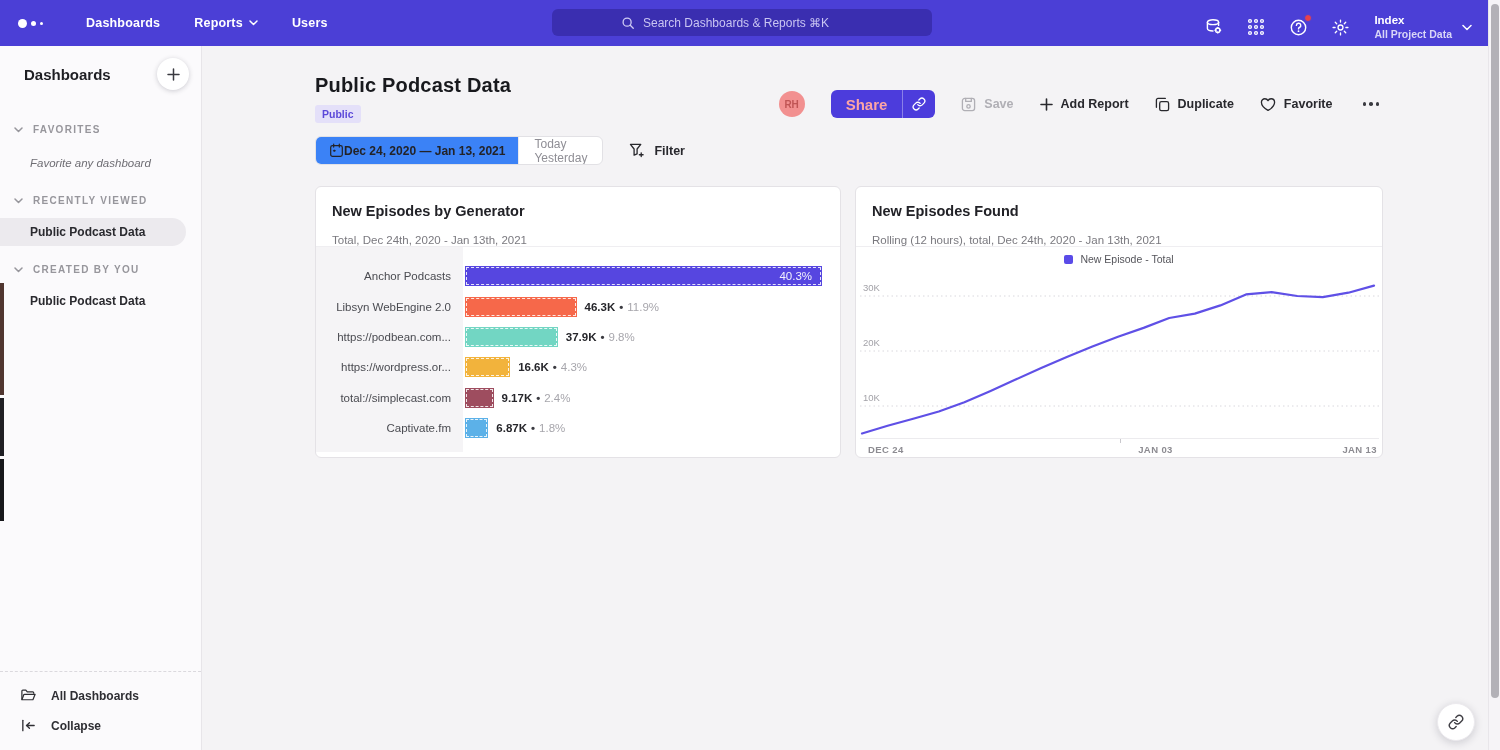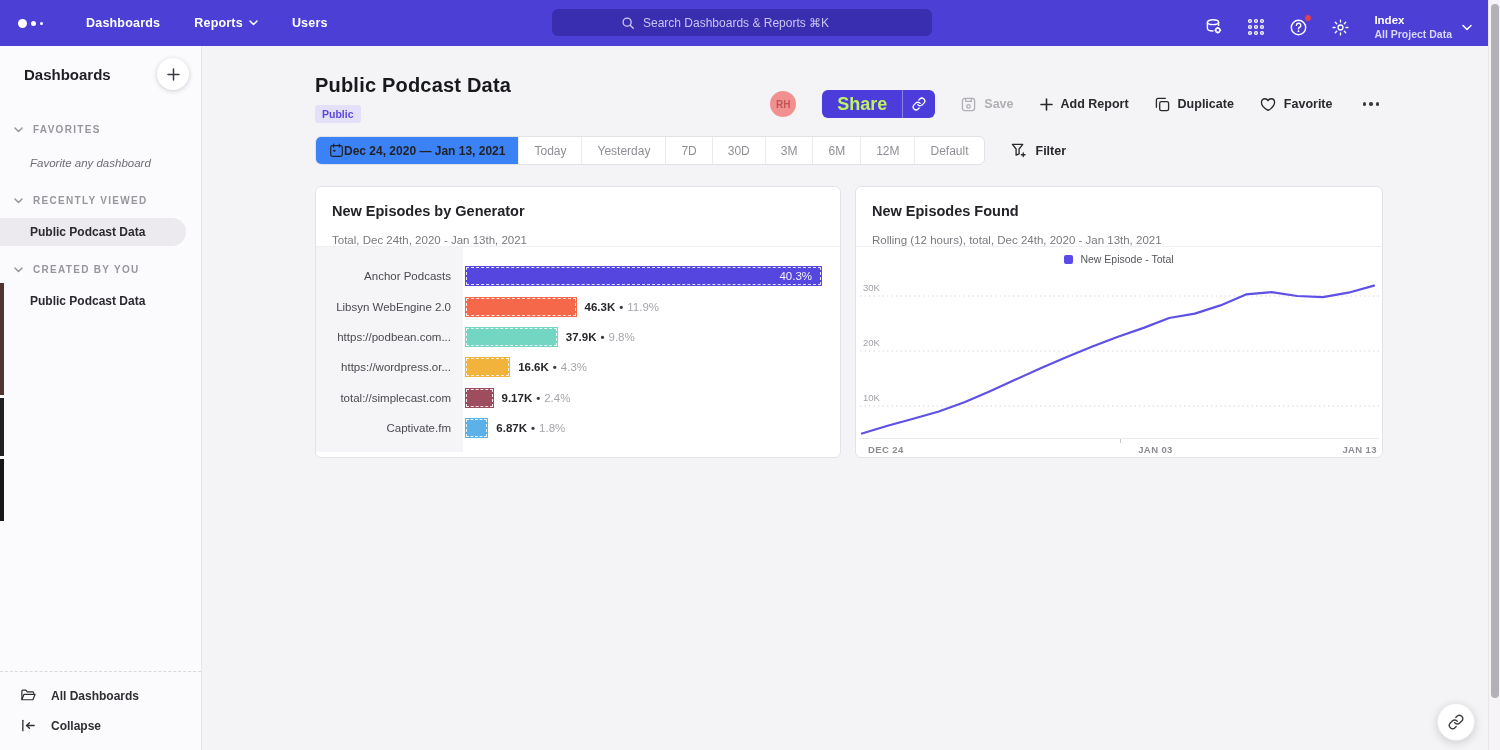--- a/index.html
+++ b/index.html
@@ -44,21 +44,21 @@
   .sb-frow { display:flex; align-items:center; gap:14px; padding:7px 0 7px 20px; cursor:pointer; }
   .sb-frow span { font-size:12px; font-weight:700; color:#2E2E33; }
   .artifact { position:absolute; width:4px; left:0; }
   
   .main { position:absolute; left:202px; top:46px; width:1286px; height:704px; }
   .page-title { position:absolute; left:113px; top:28px; font-size:20px; font-weight:700; color:#18191D; letter-spacing:.2px; }
   .badge { position:absolute; left:113px; top:59px; background:#E4E0F9; color:#5B48D9; font-size:10.5px; font-weight:700; padding:3px 7px; border-radius:3px; }
   .actions { position:absolute; top:44px; right:105px; display:flex; align-items:center; gap:26px; height:28px; }
   .avatar { width:26px; height:26px; border-radius:50%; background:#F29090; color:#C05555; font-size:10px; font-weight:700; display:flex; align-items:center; justify-content:center; cursor:pointer; }
   .sharebtn { display:flex; align-items:stretch; height:28px; border-radius:6px; overflow:hidden; background:#4C3CDC; cursor:pointer; }
-  .sharebtn .sh-l { color:#bef264; font-size:18px; font-weight:700; display:flex; align-items:center; padding:0 15px; }
+  .sharebtn .sh-l { color:#fca5a5; font-size:15px; font-weight:700; display:flex; align-items:center; padding:0 15px; }
   .sharebtn .sh-r { display:flex; align-items:center; padding:0 9px; border-left:1px solid rgba(255,255,255,.35); }
   .act { display:flex; align-items:center; gap:8px; cursor:pointer; }
   .act span { font-size:12.5px; font-weight:700; color:#28282D; }
   .act.disabled span { color:#B0AFB5; }
   .more-dots { display:flex; gap:3px; cursor:pointer; padding:4px; }
   .more-dots i { width:3.5px; height:3.5px; border-radius:50%; background:#3A3A40; }
   
   .controls { position:absolute; left:113px; top:90px; display:flex; align-items:center; }
   .rangegroup { display:flex; align-items:stretch; height:29px; background:#fff; border:1px solid #E2E1E5; border-radius:6px; overflow:hidden; }
   .datecell { display:flex; align-items:center; background:#3b82f6; padding:0 13px; cursor:pointer; }
@@ -286,21 +286,21 @@
     <div class="controls">
       <div class="rangegroup">
         <div class="datecell">
           <svg width="15" height="15" viewBox="0 0 16 16" fill="none" stroke="#232327" stroke-width="1.3" stroke-linecap="round">
             <rect x="1.8" y="2.8" width="12.4" height="11.4" rx="2"></rect>
             <path d="M5 1.3v3M11 1.3v3"></path>
             <rect x="4.6" y="7.2" width="2.2" height="2.2" rx=".5" fill="#232327" stroke="none"></rect>
           </svg>
           <span>Dec 24, 2020 — Jan 13, 2021</span>
         </div>
-        <div id="periods" style="display:flex;">
+        <div id="periods" style="display:flex;flex-direction:column;">
             <div class="period">Today</div>
             <div class="period">Yesterday</div>
             <div class="period">7D</div>
             <div class="period">30D</div>
             <div class="period">3M</div>
             <div class="period">6M</div>
             <div class="period">12M</div>
             <div class="period">Default</div>
           </div>
       </div>

